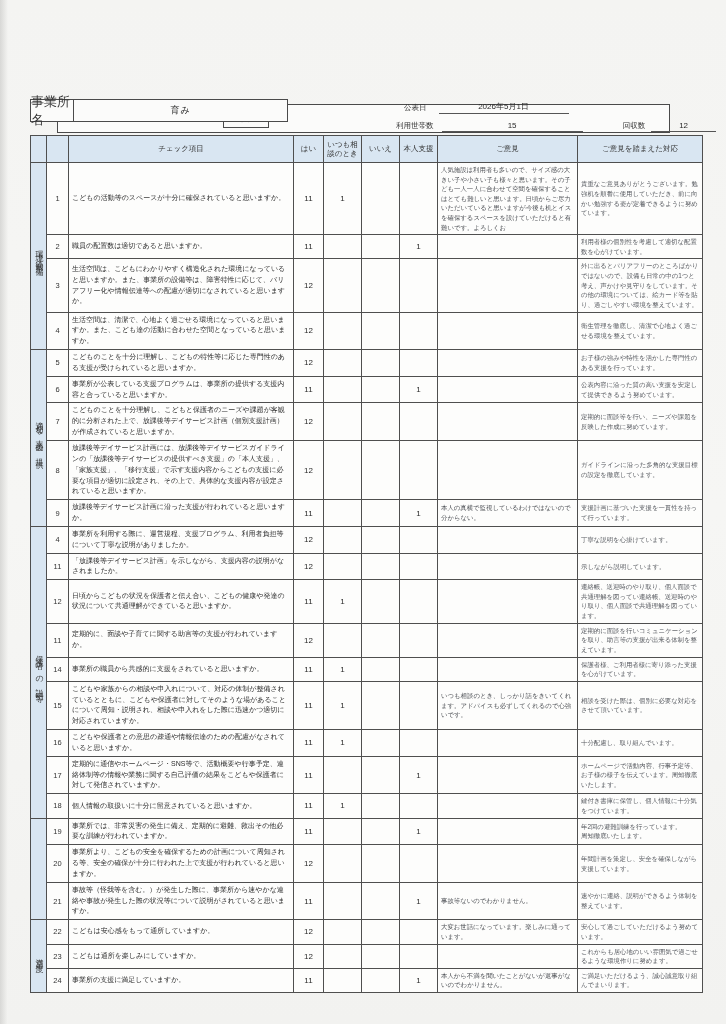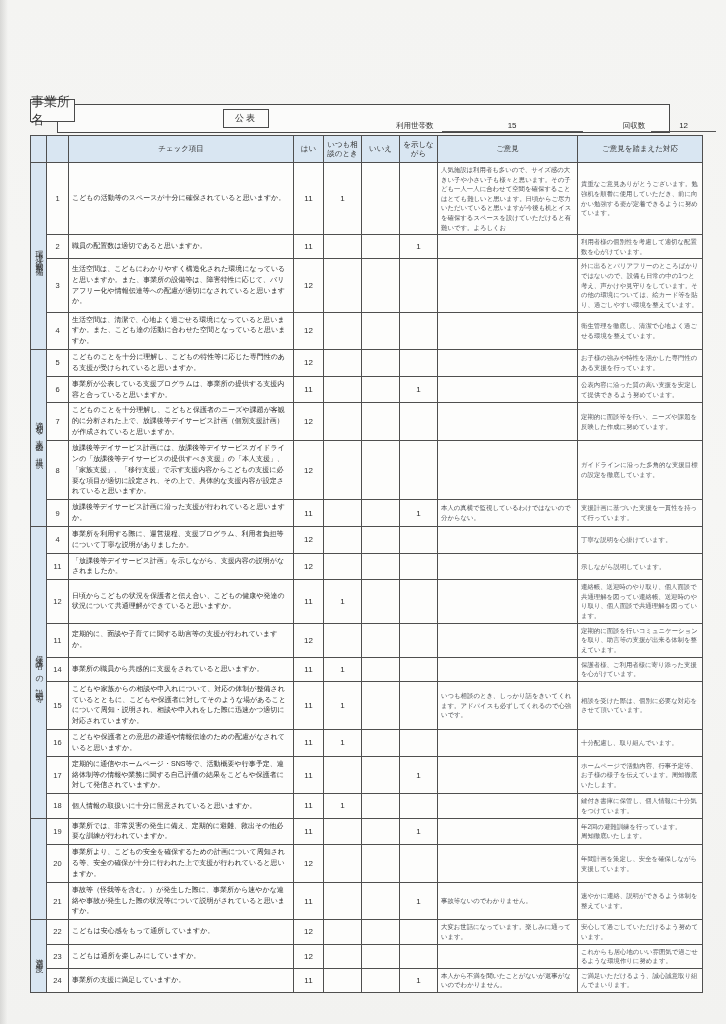--- a/index.html
+++ b/index.html
@@ -84,21 +84,26 @@
 <body>
 
 <div class="page">
   <div class="edge"></div>
 
   <div class="title-box">
     <div class="public-box">公表</div>
   </div>
 
   <div class="office-label-box">事業所名</div>
-
+  <div class="office-name-box">育み</div>
+
+  <div class="date-line">
+    <span class="lbl">公表日</span>
+    <span class="u-val" style="width:130px;margin-left:12px;">2026年5月1日</span>
+  </div>
 
   <div class="count-line">
     <span class="lbl">利用世帯数</span>
     <span class="u-val" style="width:170px;margin-left:8px;">15</span>
     <span class="lbl" style="margin-left:40px;">回収数</span>
     <span class="u-val" style="width:78px;margin-left:6px;">12</span>
   </div>
 
   <table class="eval">
     <colgroup>
@@ -113,21 +118,21 @@
         <col style="width:125px">
     </colgroup>
     <thead>
       <tr>
         <th></th>
         <th></th>
         <th>チェック項目</th>
         <th>はい</th>
         <th>いつも相談のとき</th>
         <th>いいえ</th>
-        <th>を示しながら</th>
+        <th>本人支援</th>
         <th>ご意見</th>
         <th>ご意見を踏まえた対応</th>
       </tr>
     </thead>
     <tbody>
         <tr class="r">
           <td class="cat" rowspan="4"><span class="vtext">環境・体制整備</span></td>
           <td class="c-no">1</td>
           <td class="c-item">こどもの活動等のスペースが十分に確保されていると思いますか。</td>
           <td class="c-num">11</td>

